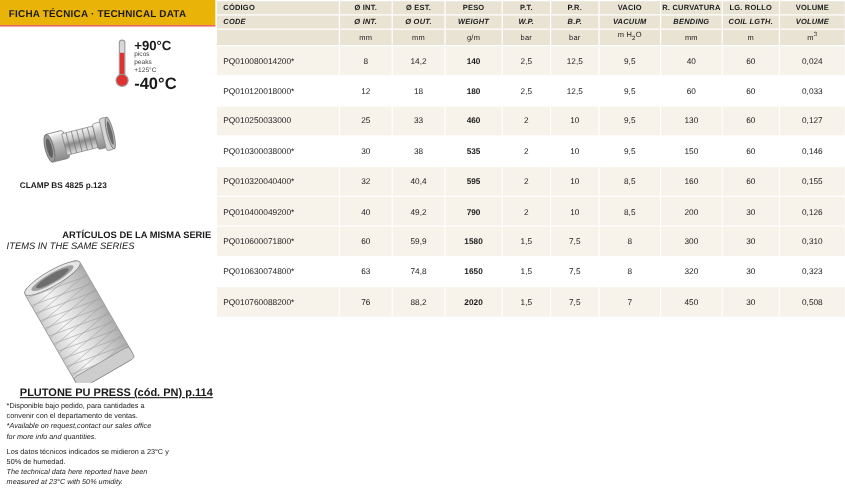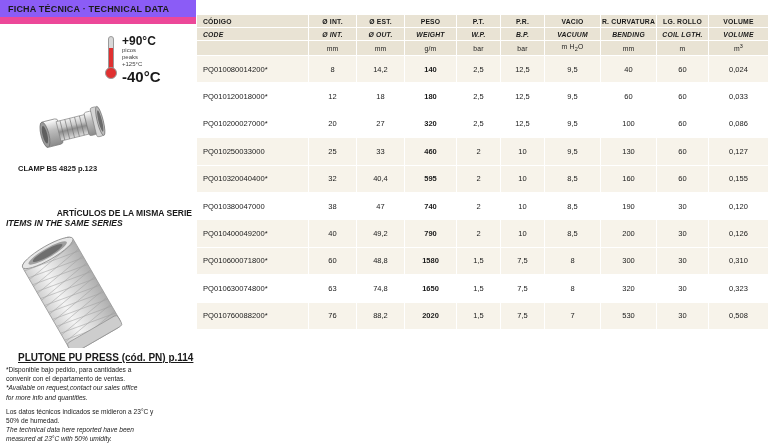--- a/index.html
+++ b/index.html
@@ -20,22 +20,22 @@
   #left-panel {
     position: absolute;
     left: 0; top: 0;
     width: 196px; height: 447px;
     background: #ffffff;
   }
   #left-title-bar {
     position: absolute;
     left: 0; top: 0;
     width: 196px; height: 24px;
-    background: #8b5cf6;
-    border-bottom: 7px solid #ec4899;
+    background: #eab308;
+    border-bottom: 1px solid #ec4899;
     display: flex;
     align-items: center;
     padding-left: 8px;
   }
   #left-title-bar .t {
     font-size: 9px;
     font-weight: bold;
     color: #1a1a1a;
     letter-spacing: 0.2px;
   }
@@ -106,21 +106,21 @@
 
   #series-head {
     position: absolute;
     left: 6px; top: 208px;
     width: 186px;
   }
   #series-head .l1 {
     font-size: 8.5px; font-weight: bold; color: #1a1a1a; text-align: right;
   }
   #series-head .l2 {
-    font-size: 8.5px; font-weight: bold; font-style: italic; color: #1a1a1a;
+    font-size: 8.5px; font-weight: normal; font-style: italic; color: #1a1a1a;
   }
 
   #hose-img {
     position: absolute;
     left: 6px; top: 236px;
     width: 140px; height: 112px;
   }
   #hose-caption {
     position: absolute;
     left: 18px; top: 352px;
@@ -138,21 +138,21 @@
     color: #1a1a1a;
     line-height: 8.2px;
     margin-bottom: 1px;
   }
   #notes .it { font-style: italic; }
   #notes .gap { height: 5px; }
 
   
   #table-wrap {
     position: absolute;
-    left: 196px; top: 14px;
+    left: 196px; top: 0;
     width: 572px; height: 324px;
   }
   table {
     border-collapse: collapse;
     width: 572px;
     table-layout: fixed;
   }
   th, td {
     border: 1px solid #ffffff;
     font-size: 7.5px;
@@ -393,84 +393,72 @@
             <td>12</td>
             <td>18</td>
             <td class="peso">180</td>
             <td>2,5</td>
             <td>12,5</td>
             <td>9,5</td>
             <td>60</td>
             <td>60</td>
             <td>0,033</td>
           </tr>
-          <tr>
-            <td class="code">PQ010200027000*</td>
-            <td>20</td>
-            <td>27</td>
-            <td class="peso">320</td>
-            <td>2,5</td>
-            <td>12,5</td>
-            <td>9,5</td>
-            <td>100</td>
-            <td>60</td>
-            <td>0,086</td>
-          </tr>
           <tr class="alt">
             <td class="code">PQ010250033000</td>
             <td>25</td>
             <td>33</td>
             <td class="peso">460</td>
             <td>2</td>
             <td>10</td>
             <td>9,5</td>
             <td>130</td>
             <td>60</td>
             <td>0,127</td>
           </tr>
+          <tr>
+            <td class="code">PQ010300038000*</td>
+            <td>30</td>
+            <td>38</td>
+            <td class="peso">535</td>
+            <td>2</td>
+            <td>10</td>
+            <td>9,5</td>
+            <td>150</td>
+            <td>60</td>
+            <td>0,146</td>
+          </tr>
           <tr class="alt">
             <td class="code">PQ010320040400*</td>
             <td>32</td>
             <td>40,4</td>
             <td class="peso">595</td>
             <td>2</td>
             <td>10</td>
             <td>8,5</td>
             <td>160</td>
             <td>60</td>
             <td>0,155</td>
-          </tr>
-          <tr>
-            <td class="code">PQ010380047000</td>
-            <td>38</td>
-            <td>47</td>
-            <td class="peso">740</td>
-            <td>2</td>
-            <td>10</td>
-            <td>8,5</td>
-            <td>190</td>
-            <td>30</td>
-            <td>0,120</td>
           </tr>
           <tr class="alt">
             <td class="code">PQ010400049200*</td>
             <td>40</td>
             <td>49,2</td>
             <td class="peso">790</td>
             <td>2</td>
             <td>10</td>
             <td>8,5</td>
             <td>200</td>
             <td>30</td>
             <td>0,126</td>
           </tr>
           <tr class="alt">
             <td class="code">PQ010600071800*</td>
             <td>60</td>
-            <td>48,8</td>
+            <td>59,9</td>
             <td class="peso">1580</td>
             <td>1,5</td>
             <td>7,5</td>
             <td>8</td>
             <td>300</td>
             <td>30</td>
             <td>0,310</td>
           </tr>
           <tr>
             <td class="code">PQ010630074800*</td>
@@ -485,20 +473,20 @@
             <td>0,323</td>
           </tr>
           <tr class="alt">
             <td class="code">PQ010760088200*</td>
             <td>76</td>
             <td>88,2</td>
             <td class="peso">2020</td>
             <td>1,5</td>
             <td>7,5</td>
             <td>7</td>
-            <td>530</td>
+            <td>450</td>
             <td>30</td>
             <td>0,508</td>
           </tr>
         </tbody>
     </table>
   </div>
 </div>
 
 </body></html>

